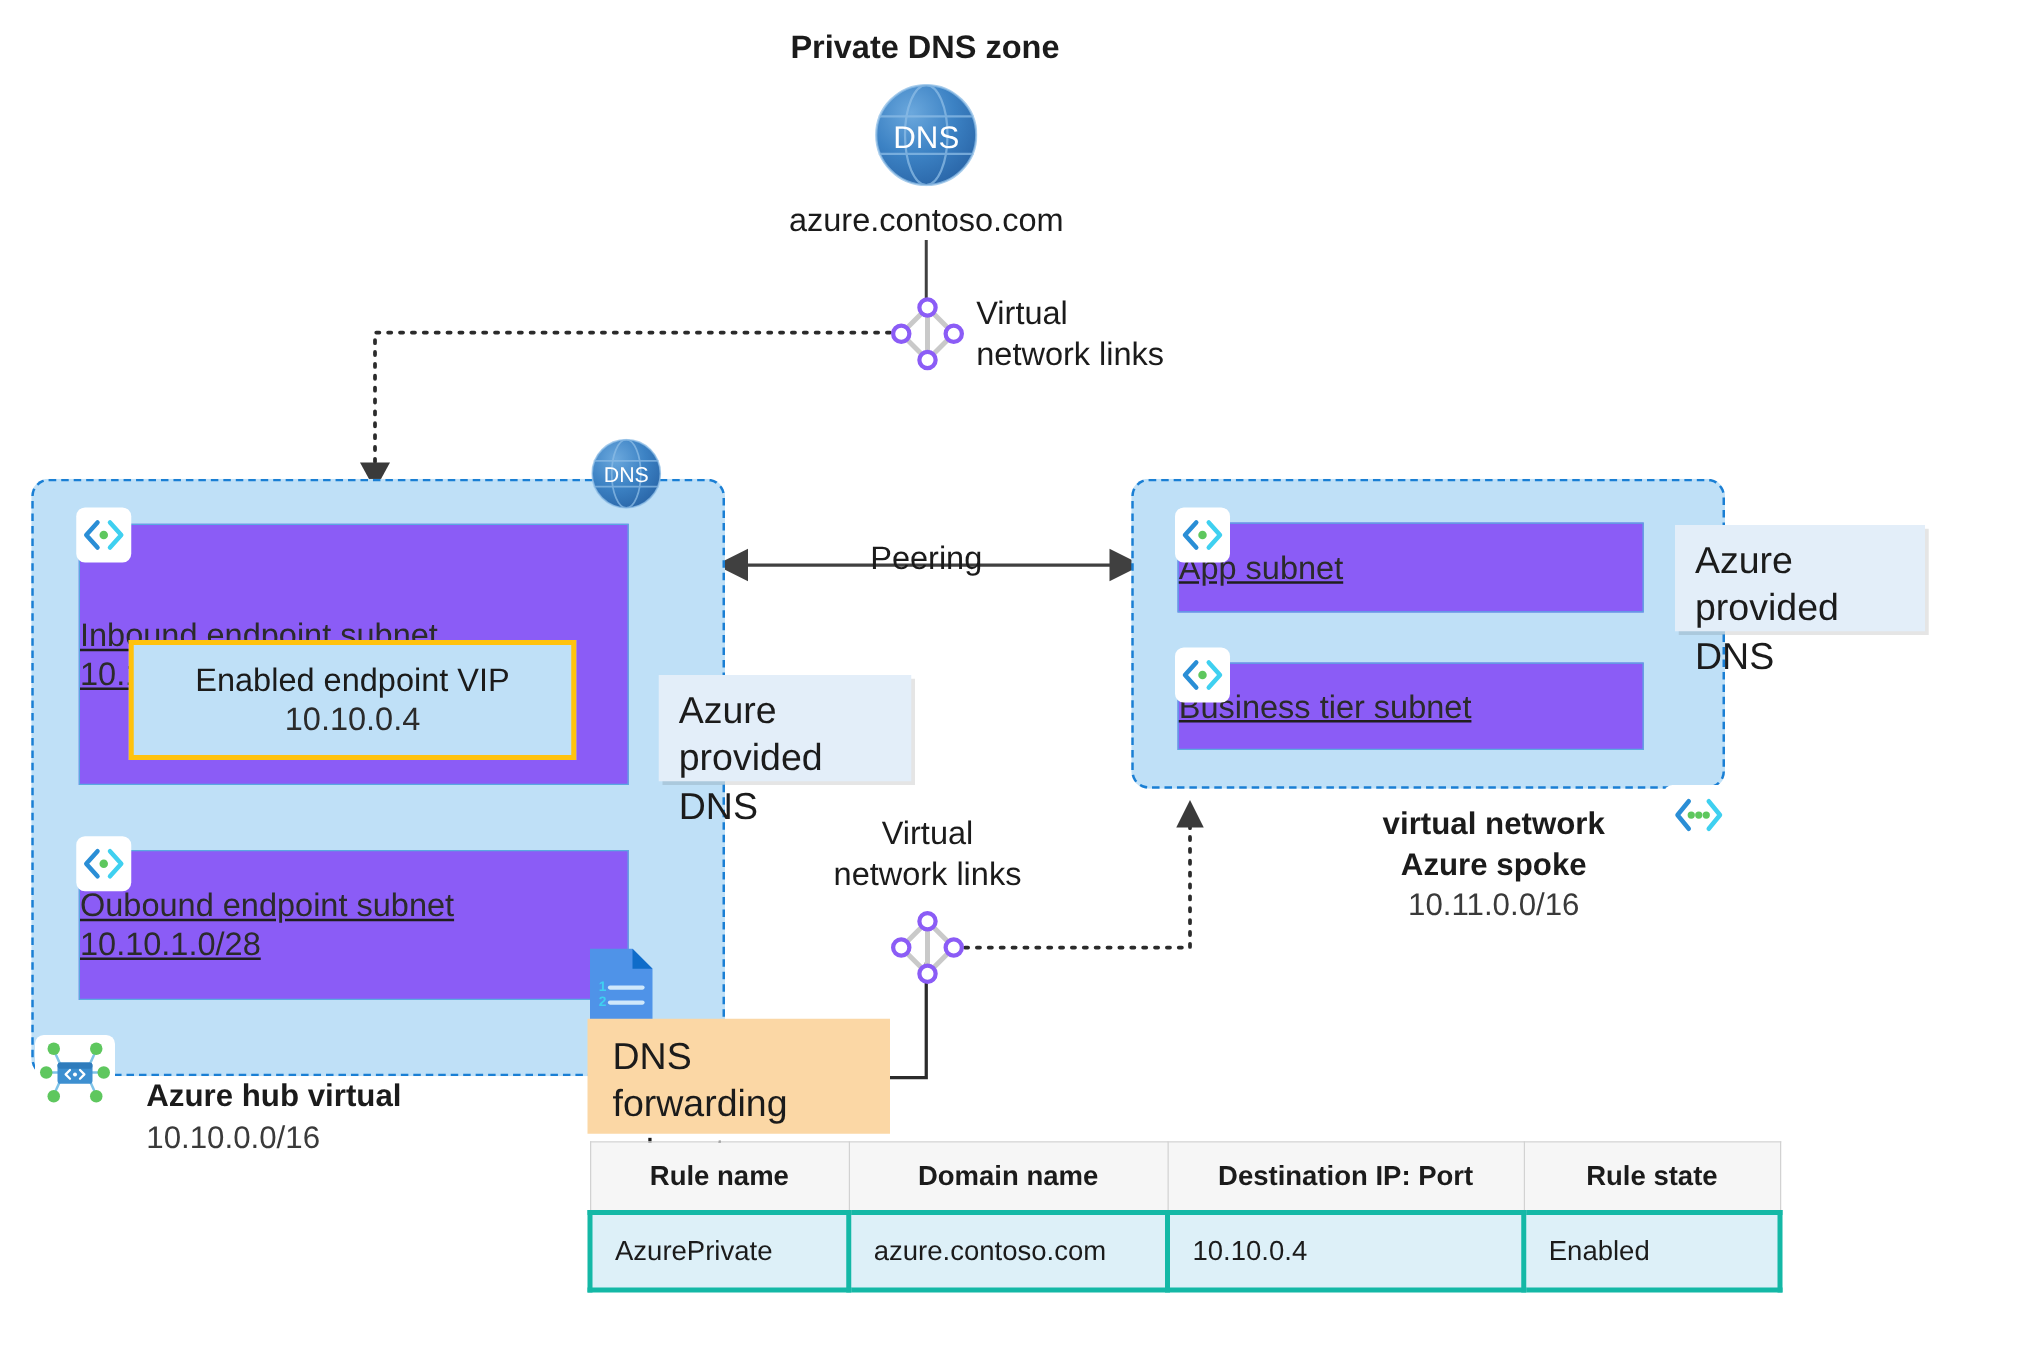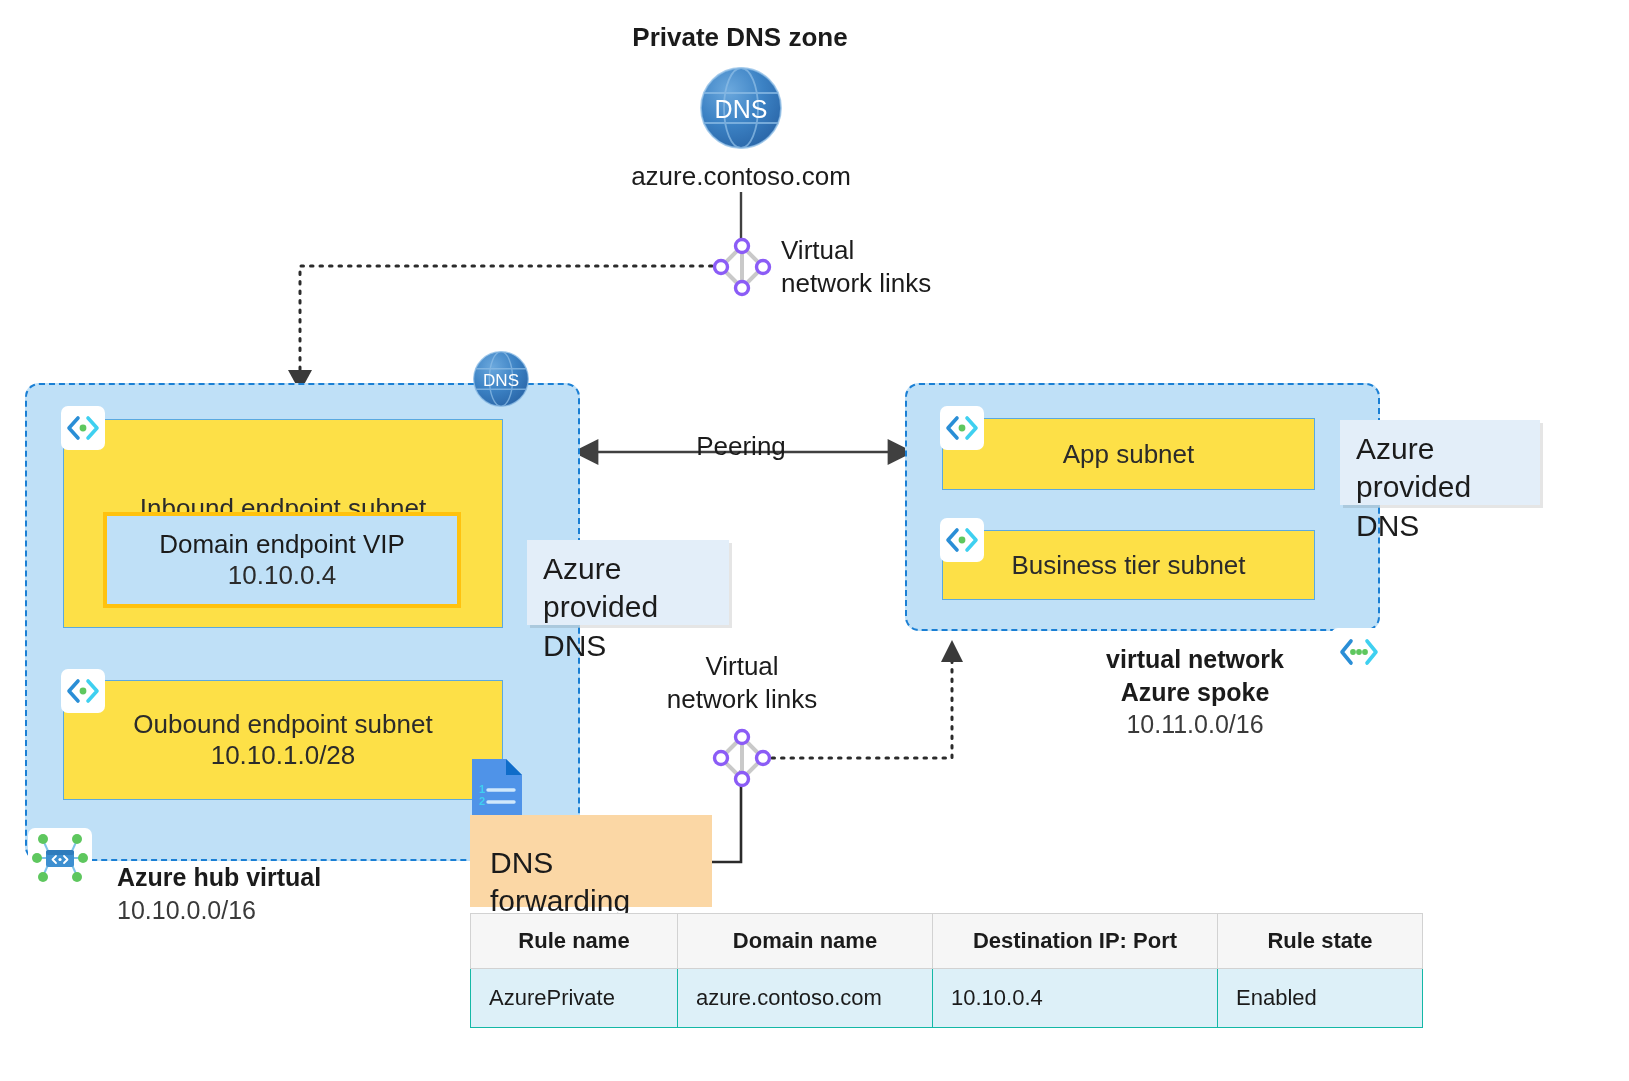--- a/index.html
+++ b/index.html
@@ -57,27 +57,27 @@
   
   .vnet {
     background: #bfe0f7;
     border: 2px dashed #1a7fd4;
     border-radius: 14px;
     box-sizing: border-box;
   }
 
   
   .subnet {
-    background: #fde047;
+    background: #8b5cf6;
     border: 1.5px solid #5aa9e0;
     box-sizing: border-box;
     display: flex;
     flex-direction: column;
-    align-items: center;
     justify-content: center;
+    text-decoration: underline;
   }
   .subnet .line1 { font-size: 26px; color: #2b2b2b; }
   .subnet .line2 { font-size: 26px; color: #2b2b2b; }
 
   .vip {
     background: #bfe0f7;
     border: 4px solid #ffc20e;
     box-sizing: border-box;
     display: flex;
     flex-direction: column;
@@ -111,21 +111,21 @@
     background: #f6f6f6;
     border: 1px solid #d2d2d2;
     font-weight: bold;
     color: #1b1b1b;
     padding: 14px 18px;
     text-align: center;
     white-space: nowrap;
   }
   table.rules td {
     background: #ddf0f8;
-    border: 1px solid #14b8a6;
+    border: 4px solid #14b8a6;
     color: #1b1b1b;
     padding: 16px 18px;
     text-align: left;
     white-space: nowrap;
   }
 
   
   .icon-box {
     background: #ffffff;
     border-radius: 7px;
@@ -231,21 +231,21 @@
 
   <div class="abs icon-box" style="left:61px; top:406px; width:44px; height:44px;">
     <svg width="40" height="40" viewBox="0 0 40 40">
       <path d="M15,10 L6,20 L15,30" fill="none" stroke="#2a8ed6" stroke-width="3.6" stroke-linecap="round" stroke-linejoin="round"></path>
       <path d="M25,10 L34,20 L25,30" fill="none" stroke="#3fd0f0" stroke-width="3.6" stroke-linecap="round" stroke-linejoin="round"></path>
       <circle cx="20" cy="20" r="3.4" fill="#5ec75e"></circle>
     </svg>
   </div>
 
   <div class="abs vip" style="left:103px; top:512px; width:358px; height:96px;">
-    <div class="line1">Domain endpoint VIP</div>
+    <div class="line1">Enabled endpoint VIP</div>
     <div class="line2">10.10.0.4</div>
   </div>
 
   <div class="abs subnet" style="left:63px; top:680px; width:440px; height:120px;">
     <div class="line1">Oubound endpoint subnet</div>
     <div class="line2">10.10.1.0/28</div>
   </div>
 
   <div class="abs icon-box" style="left:61px; top:669px; width:44px; height:44px;">
     <svg width="40" height="40" viewBox="0 0 40 40">
@@ -367,21 +367,21 @@
       <path d="M36,2 L52,18 L36,18 z" fill="#0f6cc9"></path>
       <g stroke="#cfe8fb" stroke-width="3.4" stroke-linecap="round">
         <line x1="18" y1="33" x2="44" y2="33"></line>
         <line x1="18" y1="45" x2="44" y2="45"></line>
       </g>
       <text x="9" y="36" fill="#3fd0f0" font-family="Liberation Sans, sans-serif" font-size="11" font-weight="bold">1</text>
       <text x="9" y="48" fill="#3fd0f0" font-family="Liberation Sans, sans-serif" font-size="11" font-weight="bold">2</text>
     </svg>
   </div>
 
-  <div class="abs callout callout-orange" style="left:470px; top:815px; width:242px; height:92px; padding-left:20px; padding-top:29px;">
+  <div class="abs callout callout-orange" style="left:470px; top:815px; width:242px; height:92px; padding-left:20px; padding-top:12px;">
     <div>DNS forwarding</div>
     <div>ruleset</div>
   </div>
 
   <div class="abs" style="left:470px; top:913px;">
     <table class="rules">
       <thead>
         <tr>
           <th style="width:170px;">Rule name</th>
           <th style="width:218px;">Domain name</th>

